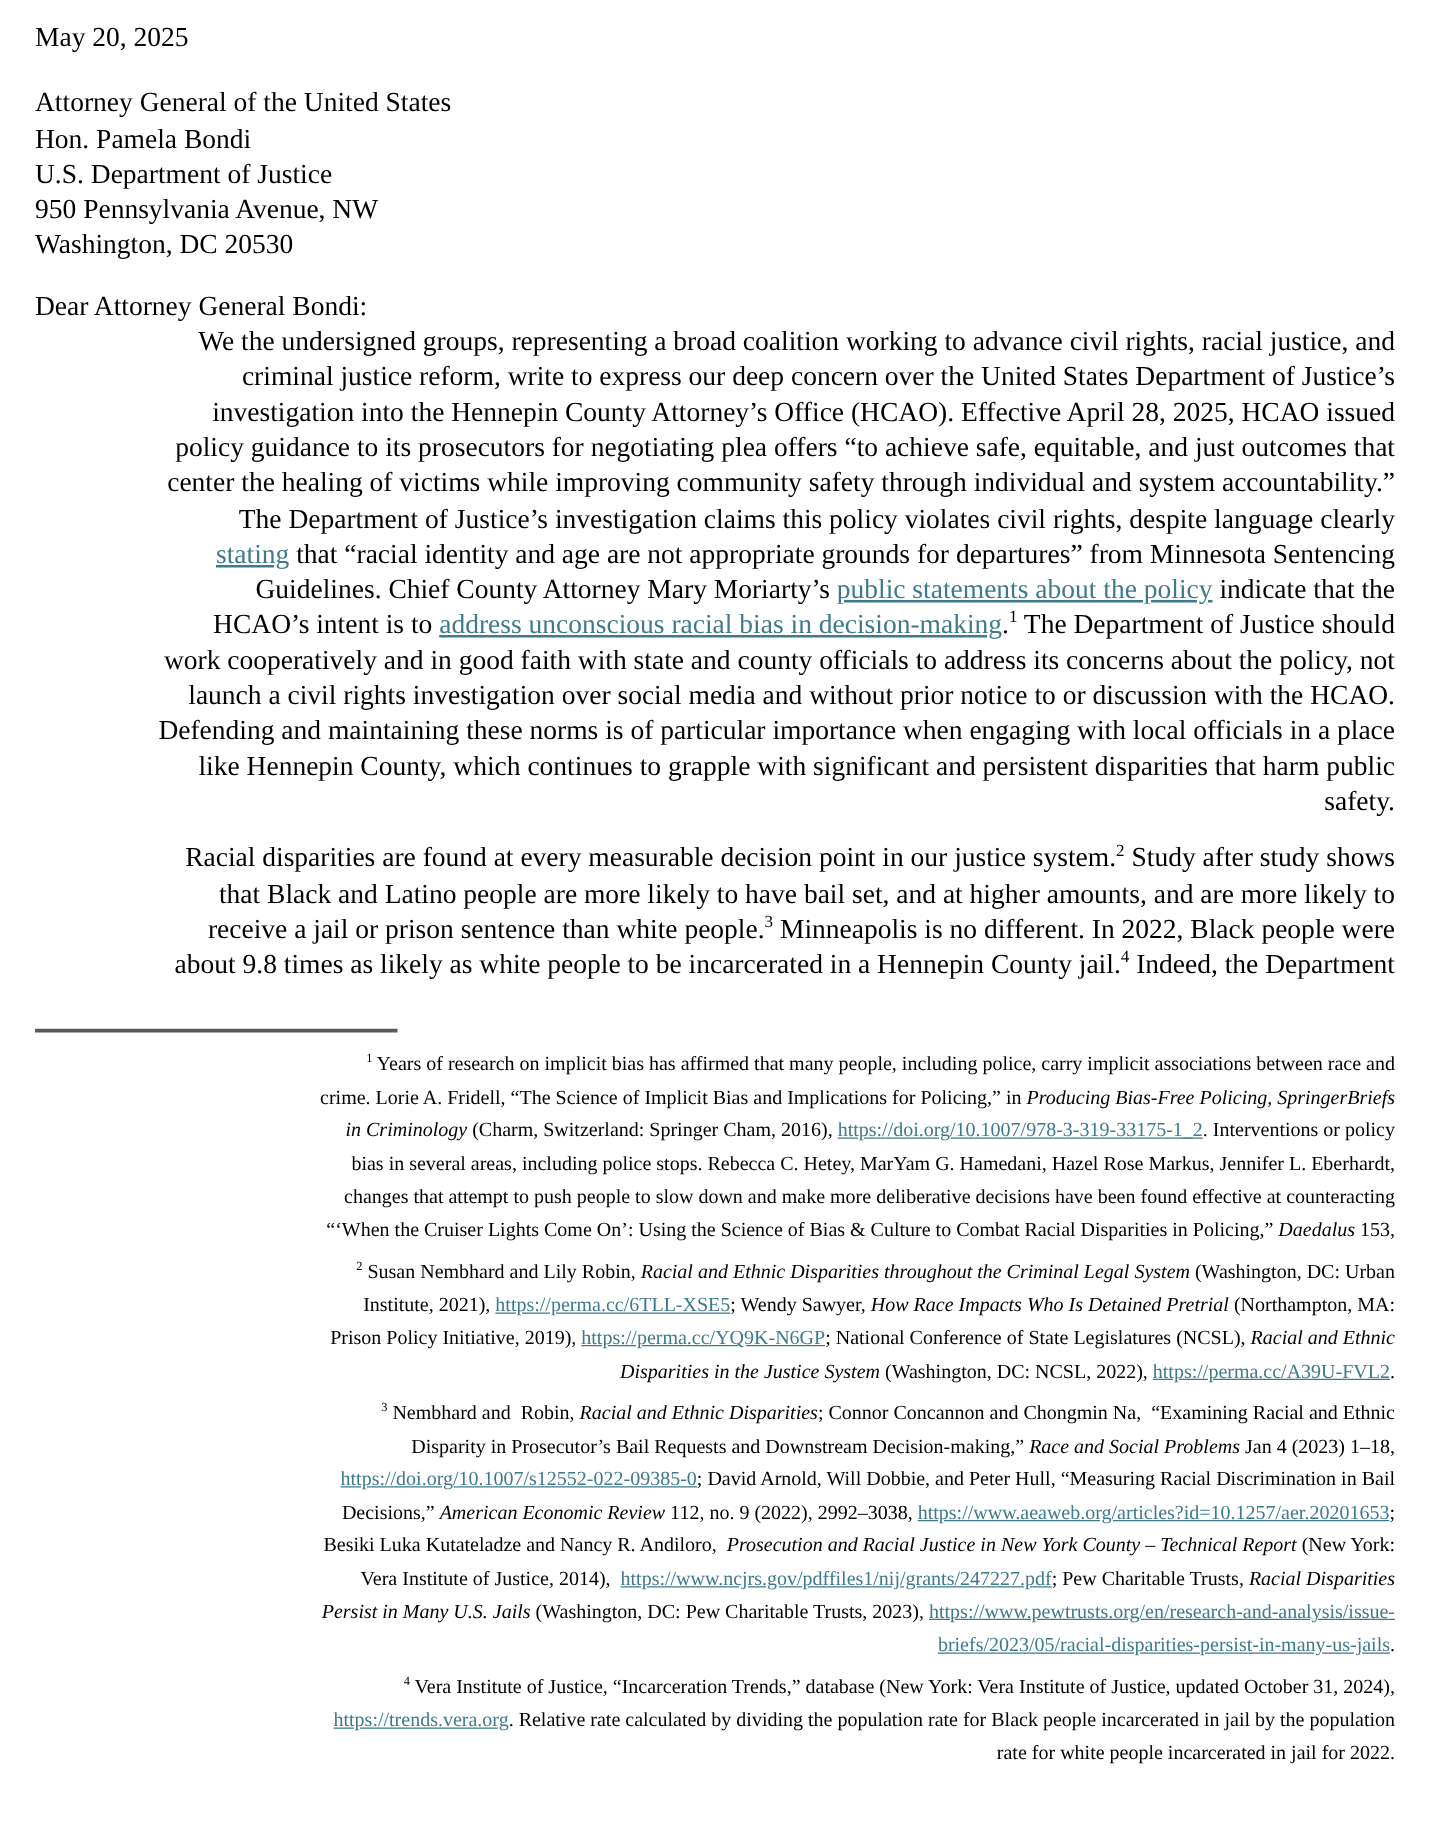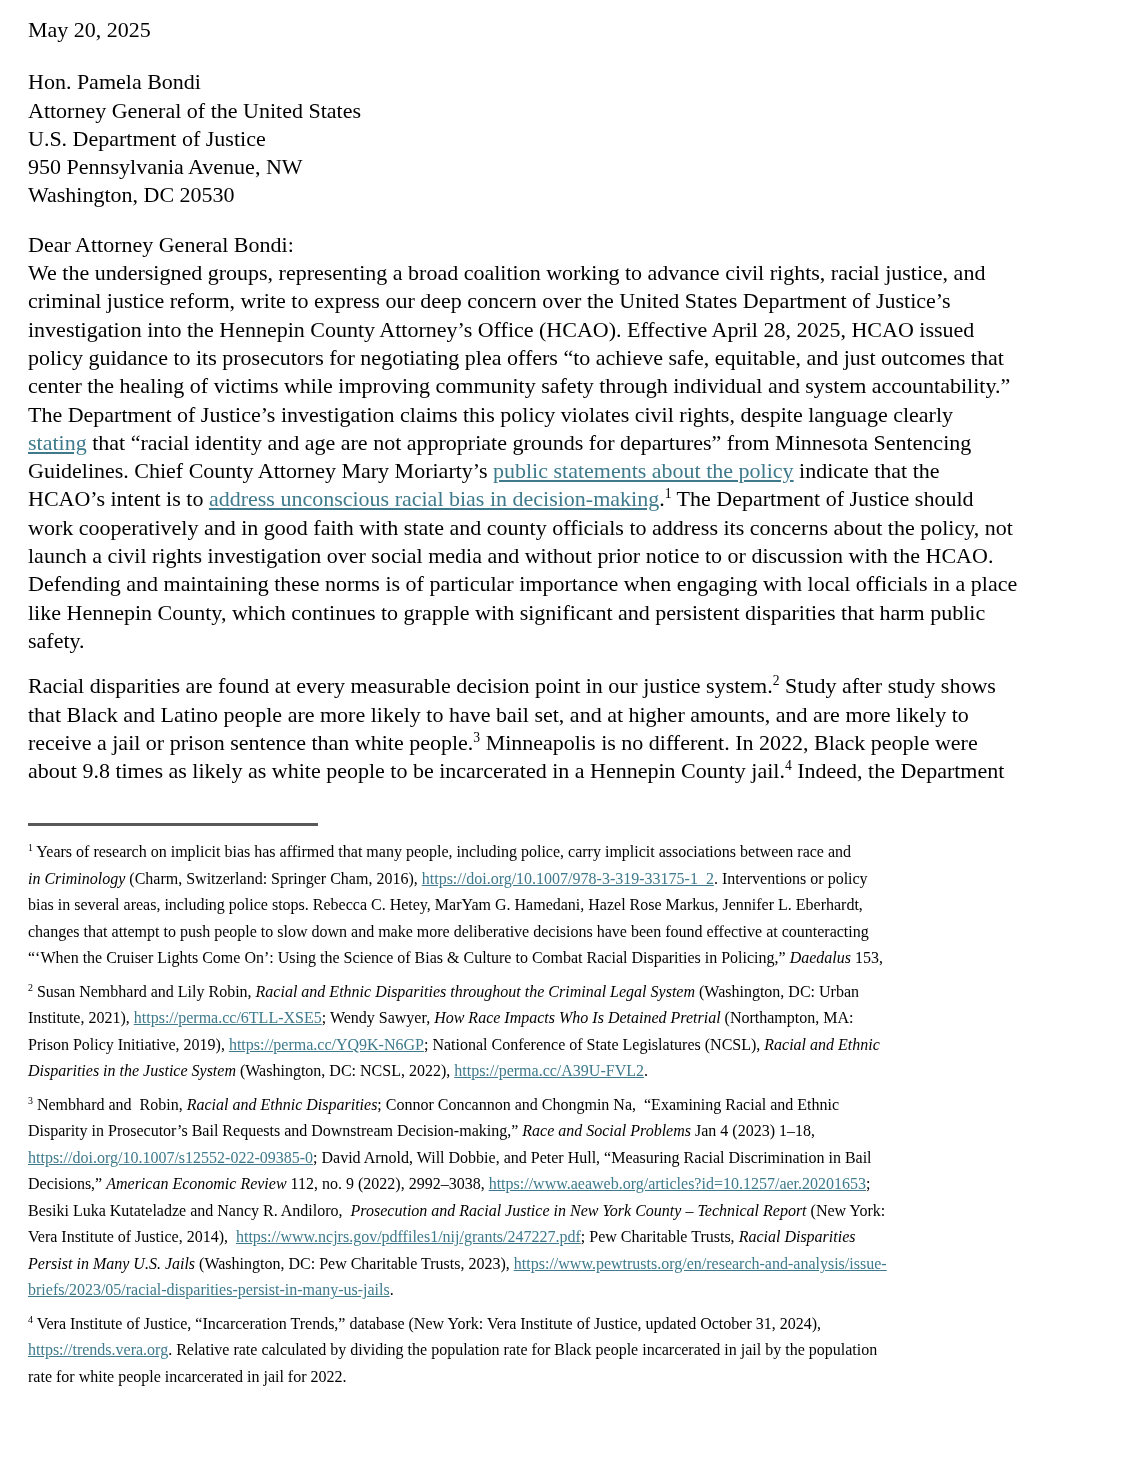--- a/index.html
+++ b/index.html
@@ -21,20 +21,21 @@
     color: var(--text-color, #000000);
     font-family: "Liberation Serif", "DejaVu Serif", serif;
   }
   p { margin: 0; }
   .body-text {
     font-size: 22px;
     line-height: 28.3px;
   }
   .tline {
     white-space: pre;
+    text-align: right;
   }
   .date-block   { margin-bottom: 24px; }
   .recipient    { margin-bottom: 21px; }
   .salutation   { }
   .para-1       { margin-bottom: 17px; }
   .para-2       { margin-bottom: 38px; }
   .footnote-sep {
     width: 290px;
     height: 0;
     border: none;
@@ -59,22 +60,22 @@
   }
 </style>
 </head>
 <body>
 
 <div class="page">
 
   <p class="body-text date-block">May 20, 2025</p>
 
   <div class="body-text recipient">
+    <p>Attorney General of the United States</p>
     <p>Hon. Pamela Bondi</p>
-    <p>Attorney General of the United States</p>
     <p>U.S. Department of Justice</p>
     <p>950 Pennsylvania Avenue, NW</p>
     <p>Washington, DC 20530</p>
   </div>
 
   <p class="body-text salutation">Dear Attorney General Bondi:</p>
 
   <div class="body-text para-1">
       <div class="tline">We the undersigned groups, representing a broad coalition working to advance civil rights, racial justice, and</div>
       <div class="tline">criminal justice reform, write to express our deep concern over the United States Department of Justice’s</div>
@@ -97,20 +98,21 @@
       <div class="tline">that Black and Latino people are more likely to have bail set, and at higher amounts, and are more likely to</div>
       <div class="tline">receive a jail or prison sentence than white people.<sup>3</sup> Minneapolis is no different. In 2022, Black people were</div>
       <div class="tline">about 9.8 times as likely as white people to be incarcerated in a Hennepin County jail.<sup>4</sup> Indeed, the Department</div>
     </div>
 
   <hr class="footnote-sep">
 
   <div class="footnotes">
     <div class="footnote">
         <div class="tline"><sup>1</sup> Years of research on implicit bias has affirmed that many people, including police, carry implicit associations between race and</div>
+        <div class="tline">crime. Lorie A. Fridell, “The Science of Implicit Bias and Implications for Policing,” in <em>Producing Bias-Free Policing, SpringerBriefs</em></div>
         <div class="tline"><em>in Criminology</em> (Charm, Switzerland: Springer Cham, 2016), <a class="lnk" href="#">https://doi.org/10.1007/978-3-319-33175-1_2</a>. Interventions or policy</div>
         <div class="tline">bias in several areas, including police stops. Rebecca C. Hetey, MarYam G. Hamedani, Hazel Rose Markus, Jennifer L. Eberhardt,</div>
         <div class="tline">changes that attempt to push people to slow down and make more deliberative decisions have been found effective at counteracting</div>
         <div class="tline">“‘When the Cruiser Lights Come On’: Using the Science of Bias &amp; Culture to Combat Racial Disparities in Policing,” <em>Daedalus</em> 153,</div>
       </div>
     <div class="footnote">
         <div class="tline"><sup>2</sup> Susan Nembhard and Lily Robin, <em>Racial and Ethnic Disparities throughout the Criminal Legal System</em> (Washington, DC: Urban</div>
         <div class="tline">Institute, 2021), <a class="lnk" href="#">https://perma.cc/6TLL-XSE5</a>; Wendy Sawyer, <em>How Race Impacts Who Is Detained Pretrial</em> (Northampton, MA:</div>
         <div class="tline">Prison Policy Initiative, 2019), <a class="lnk" href="#">https://perma.cc/YQ9K-N6GP</a>; National Conference of State Legislatures (NCSL), <em>Racial and Ethnic</em></div>
         <div class="tline"><em>Disparities in the Justice System</em> (Washington, DC: NCSL, 2022), <a class="lnk" href="#">https://perma.cc/A39U-FVL2</a>.</div>

